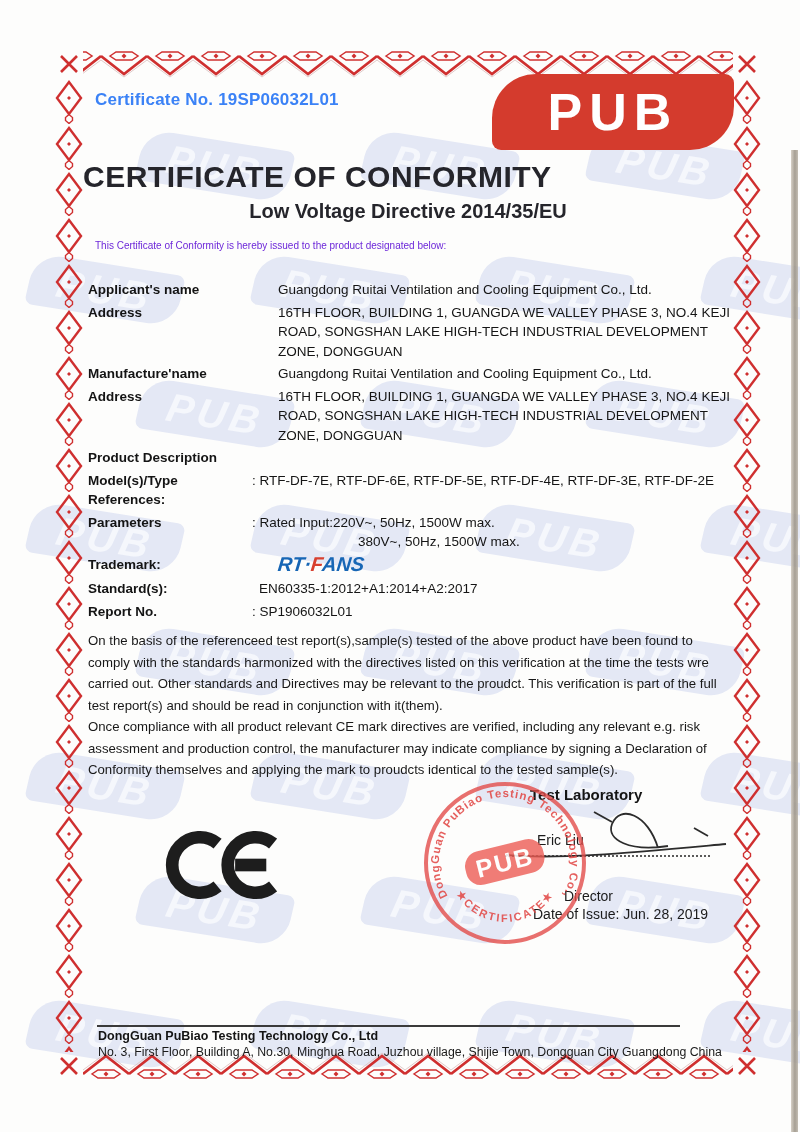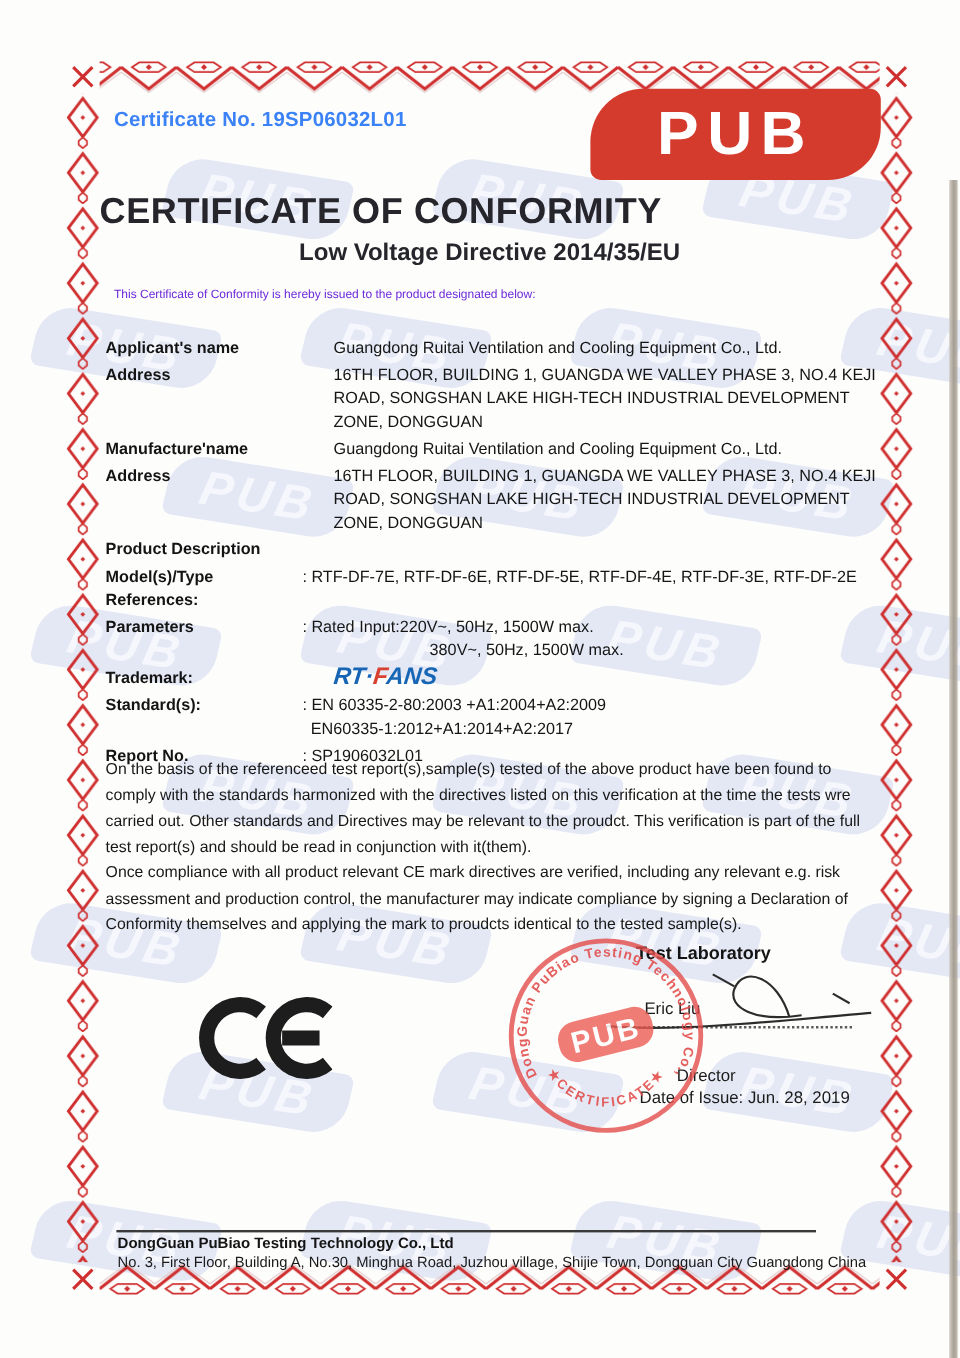--- a/index.html
+++ b/index.html
@@ -191,21 +191,20 @@
       </div>
       <div class="row">
         <div class="lbl">Trademark:</div>
         <div class="val">
           <span class="rtfans"><span>RT·</span><span class="f-red">F</span><span>ANS</span></span>
         </div>
       </div>
       <div class="row">
         <div class="lbl">Standard(s):</div>
         <div class="val">
-          <div>: EN 60335-2-80:2003 +A1:2004+A2:2009</div>
           <div class="ind2">EN60335-1:2012+A1:2014+A2:2017</div>
         </div>
       </div>
       <div class="row">
         <div class="lbl">Report No.</div>
         <div class="val">
             <div>: SP1906032L01</div>
           </div>
       </div>
     </div>

